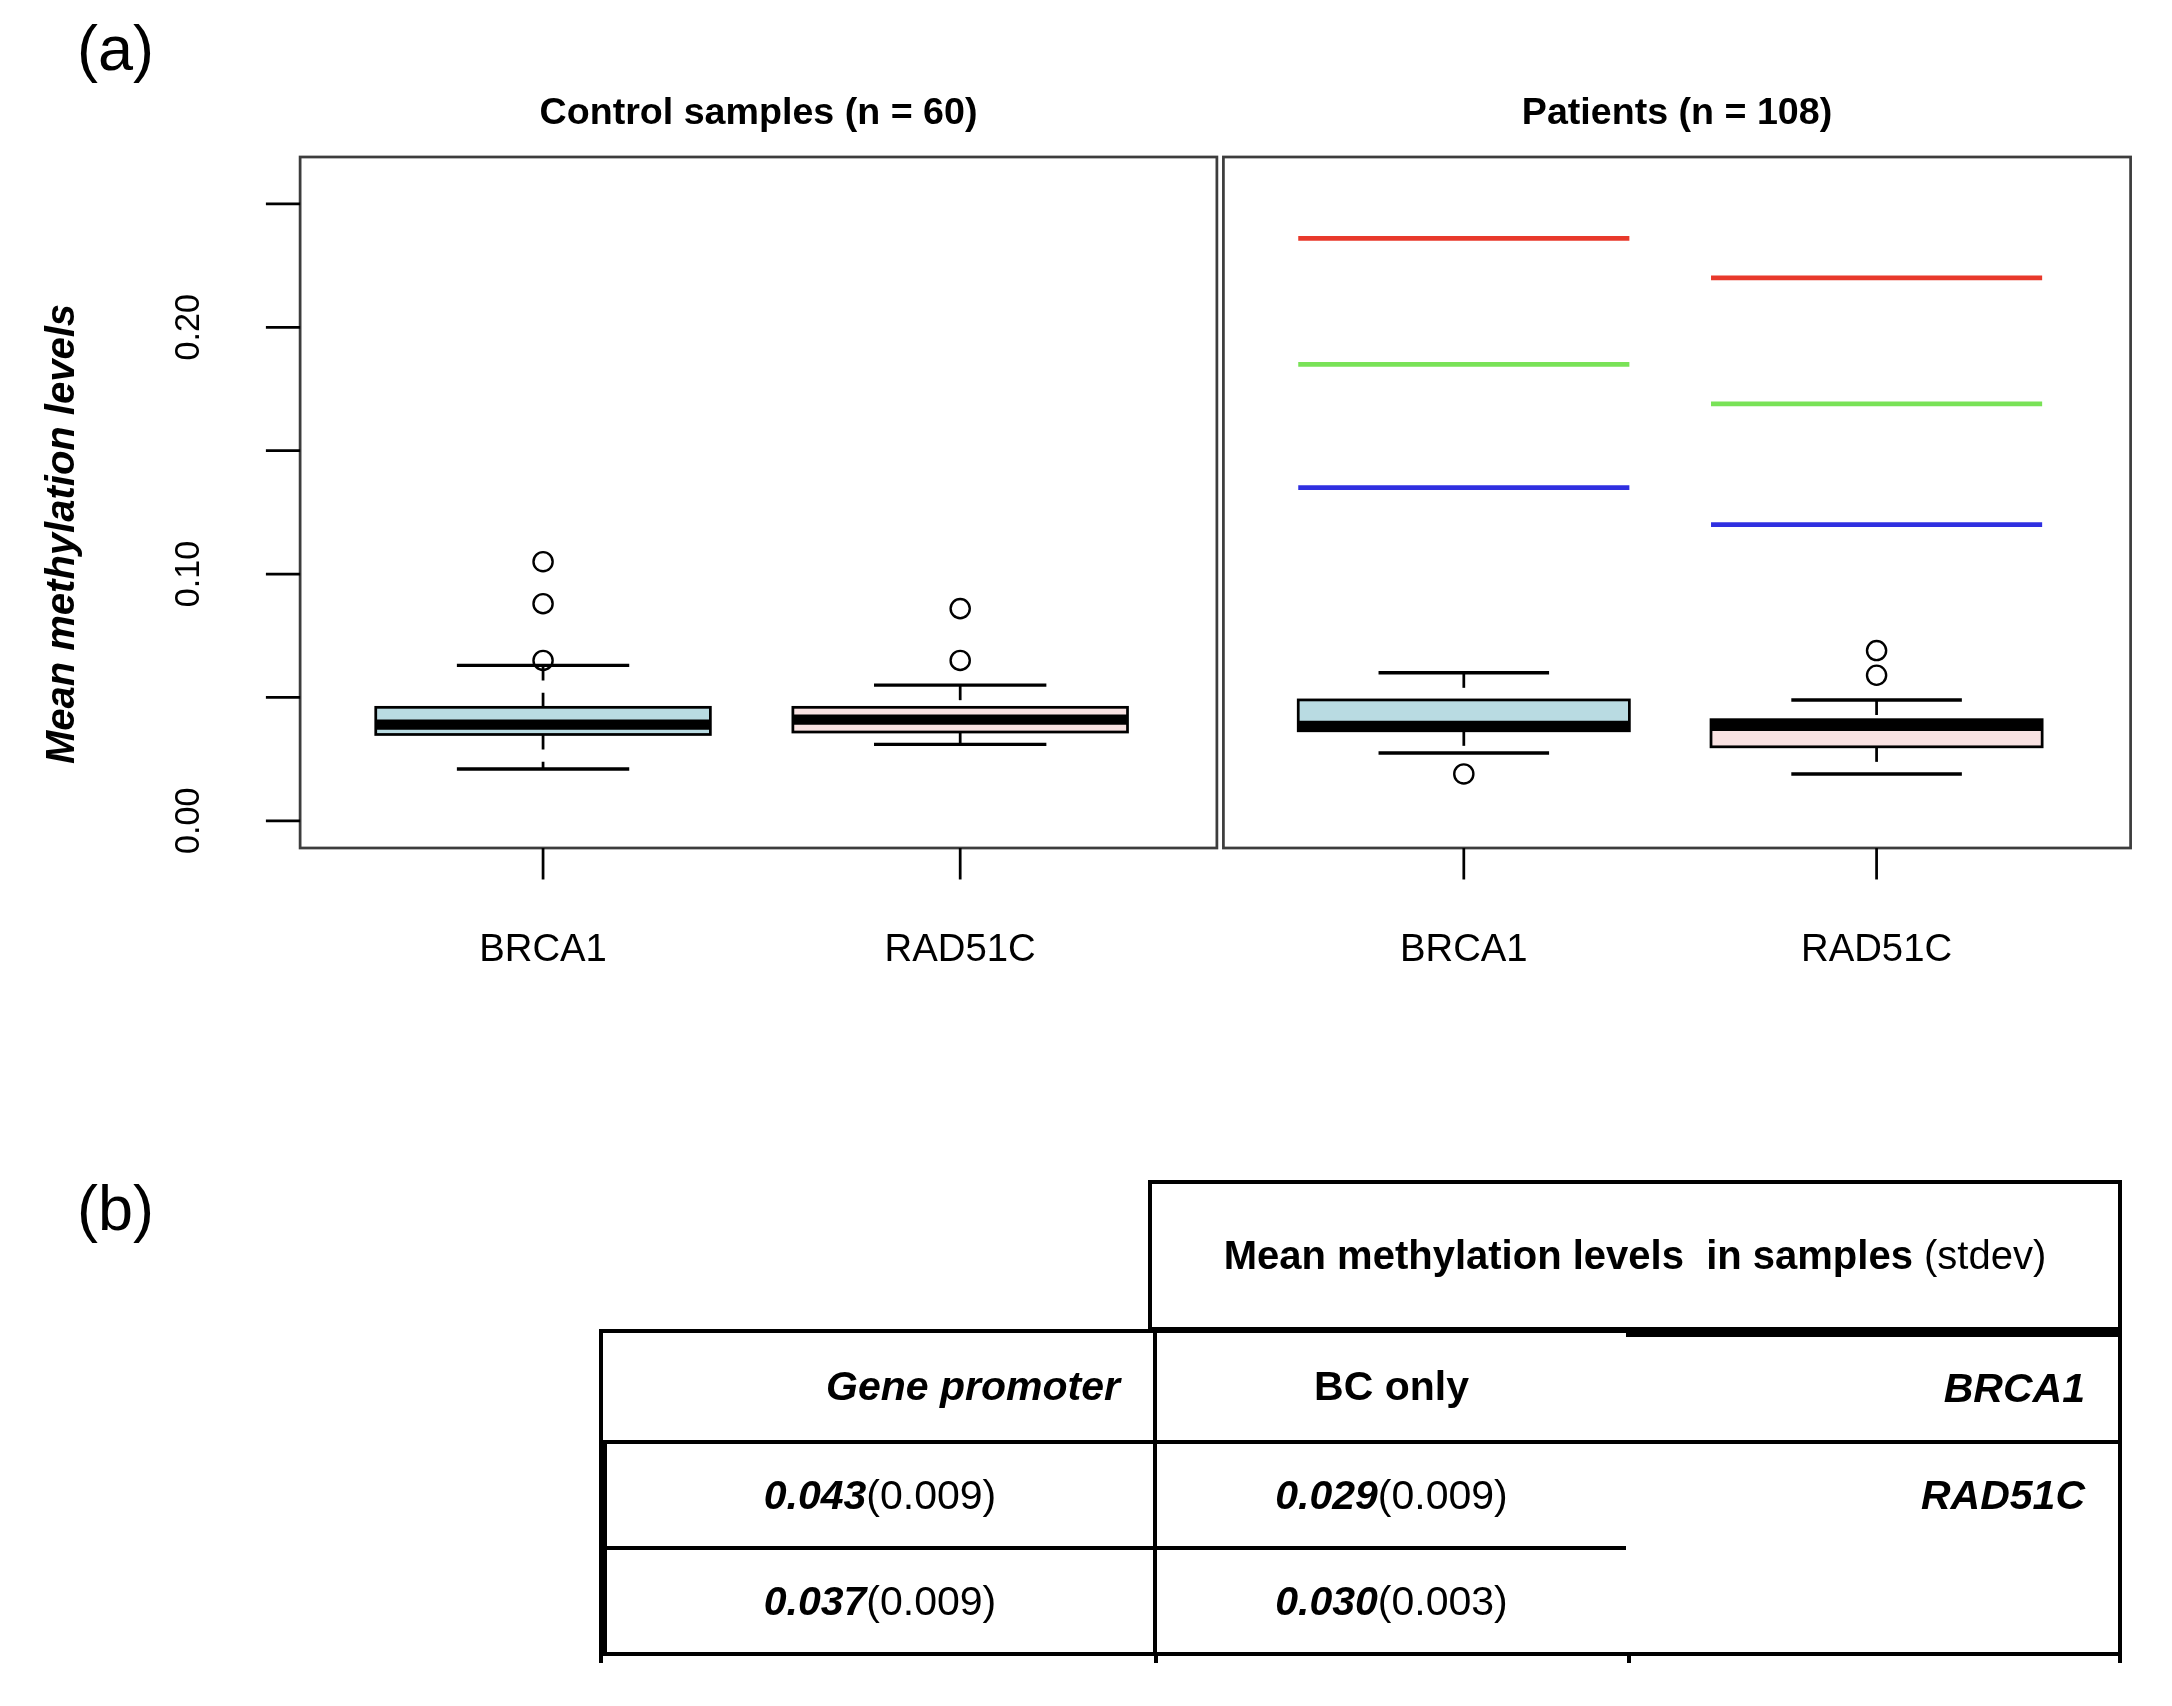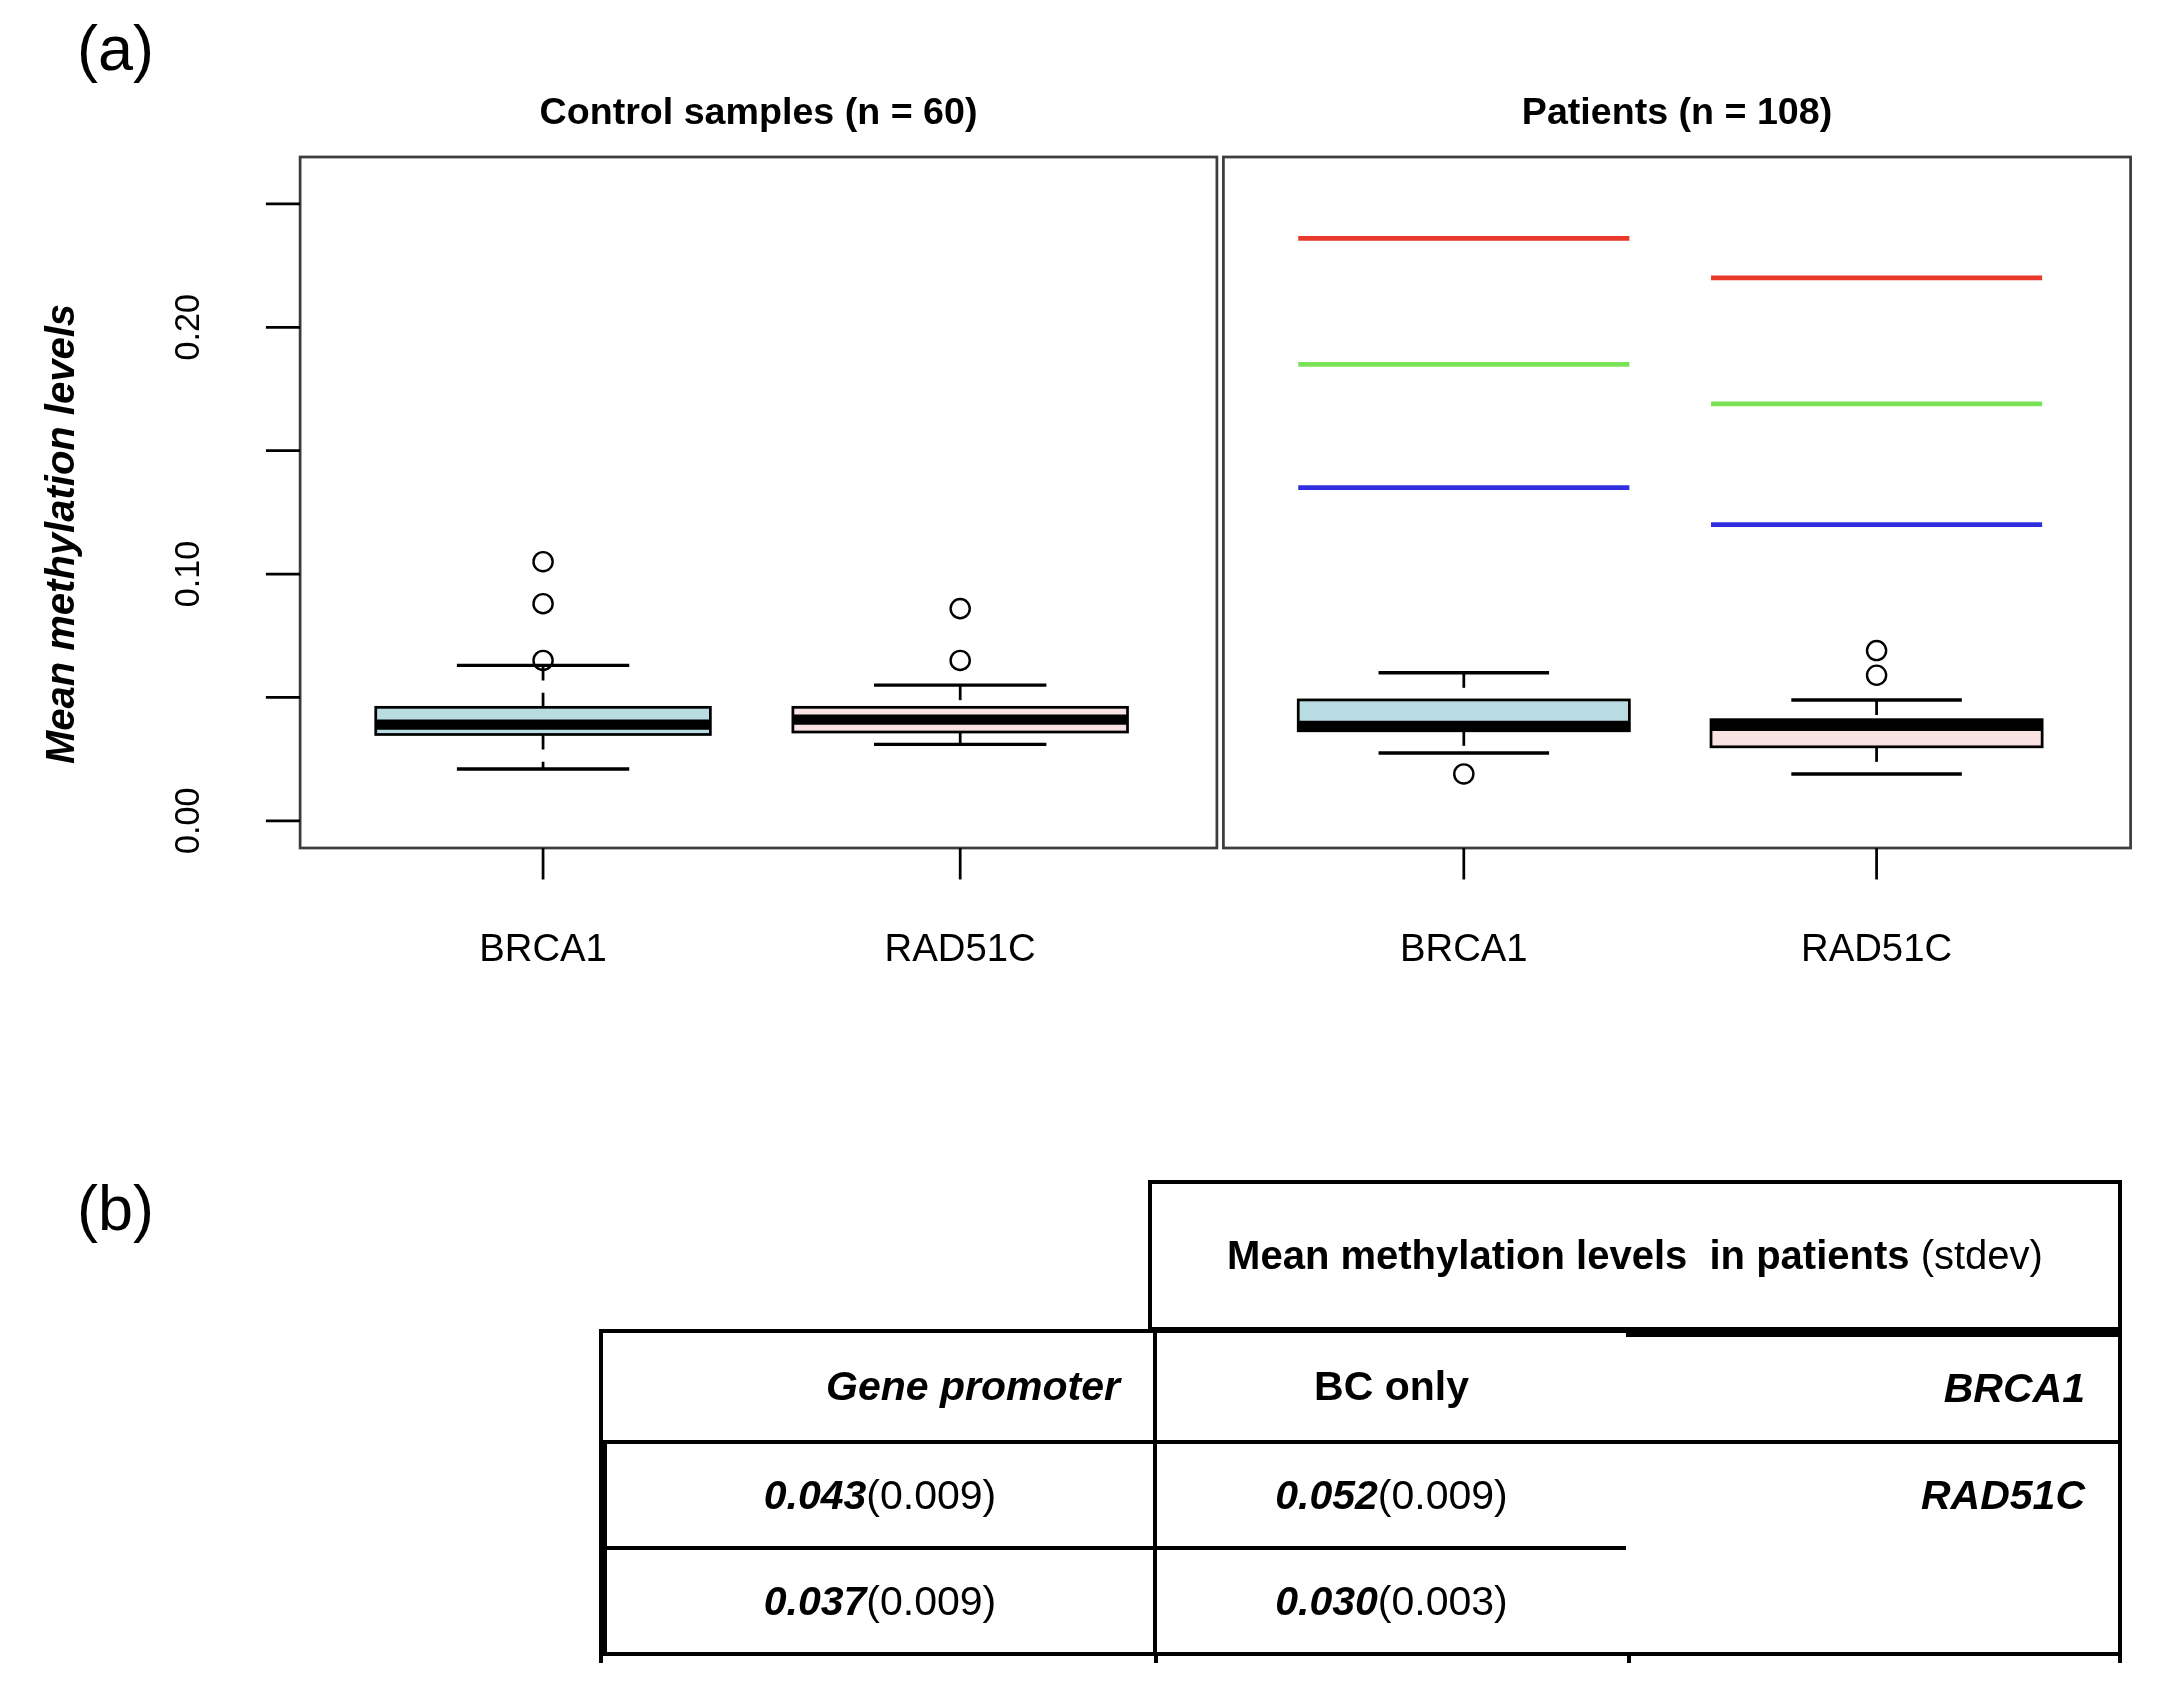--- a/index.html
+++ b/index.html
@@ -94,35 +94,35 @@
       <line x1="712.7249999999999" x2="1196.715" y1="831.4464285714286" y2="831.4464285714286" stroke="#000" stroke-width="15"></line>
       <circle cx="954.7199999999999" cy="757.5" r="14" fill="none" stroke="#000" stroke-width="3.5"></circle>
       <circle cx="954.7199999999999" cy="721.4285714285714" r="14" fill="none" stroke="#000" stroke-width="3.5"></circle>
       <line x1="954.7199999999999" x2="954.7199999999999" y1="1010" y2="1056" stroke="#000" stroke-width="4"></line>
       <text x="954.7199999999999" y="1175" text-anchor="middle" font-size="56" fill="#000">RAD51C</text>
     </svg>
 
   <div class="fig-label" style="left:77px;top:1172px;">(b)</div>
 
   <div class="hdr">
-    <span class="b">Mean methylation levels  in patients</span>
+    <span class="b">Mean methylation levels  in samples</span>
       <span> (stdev)</span>
   </div>
 
   <div class="tbl">
     <div class="cell gene">Gene promoter</div>
     <div class="cell cl colhead">BC only</div>
 
     <div class="cell ct gene">BRCA1</div>
     <div class="cell ct cl">
       <span class="v">0.043</span>
         <span class="sd"> (0.009)</span>
     </div>
     <div class="cell ct cl">
-      <span class="v">0.052</span>
+      <span class="v">0.029</span>
         <span class="sd"> (0.009)</span>
     </div>
 
     <div class="cell ct gene">RAD51C</div>
     <div class="cell ct cl">
       <span class="v">0.037</span>
         <span class="sd"> (0.009)</span>
     </div>
     <div class="cell ct cl">
       <span class="v">0.030</span>

